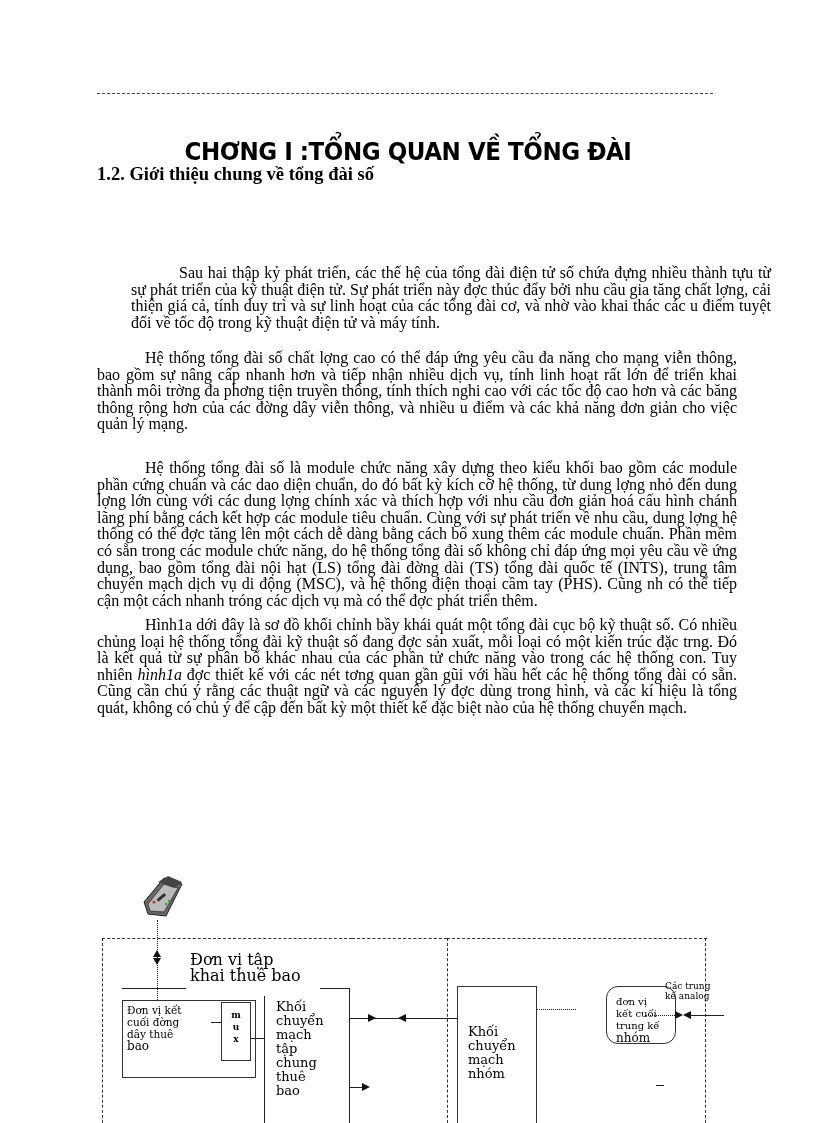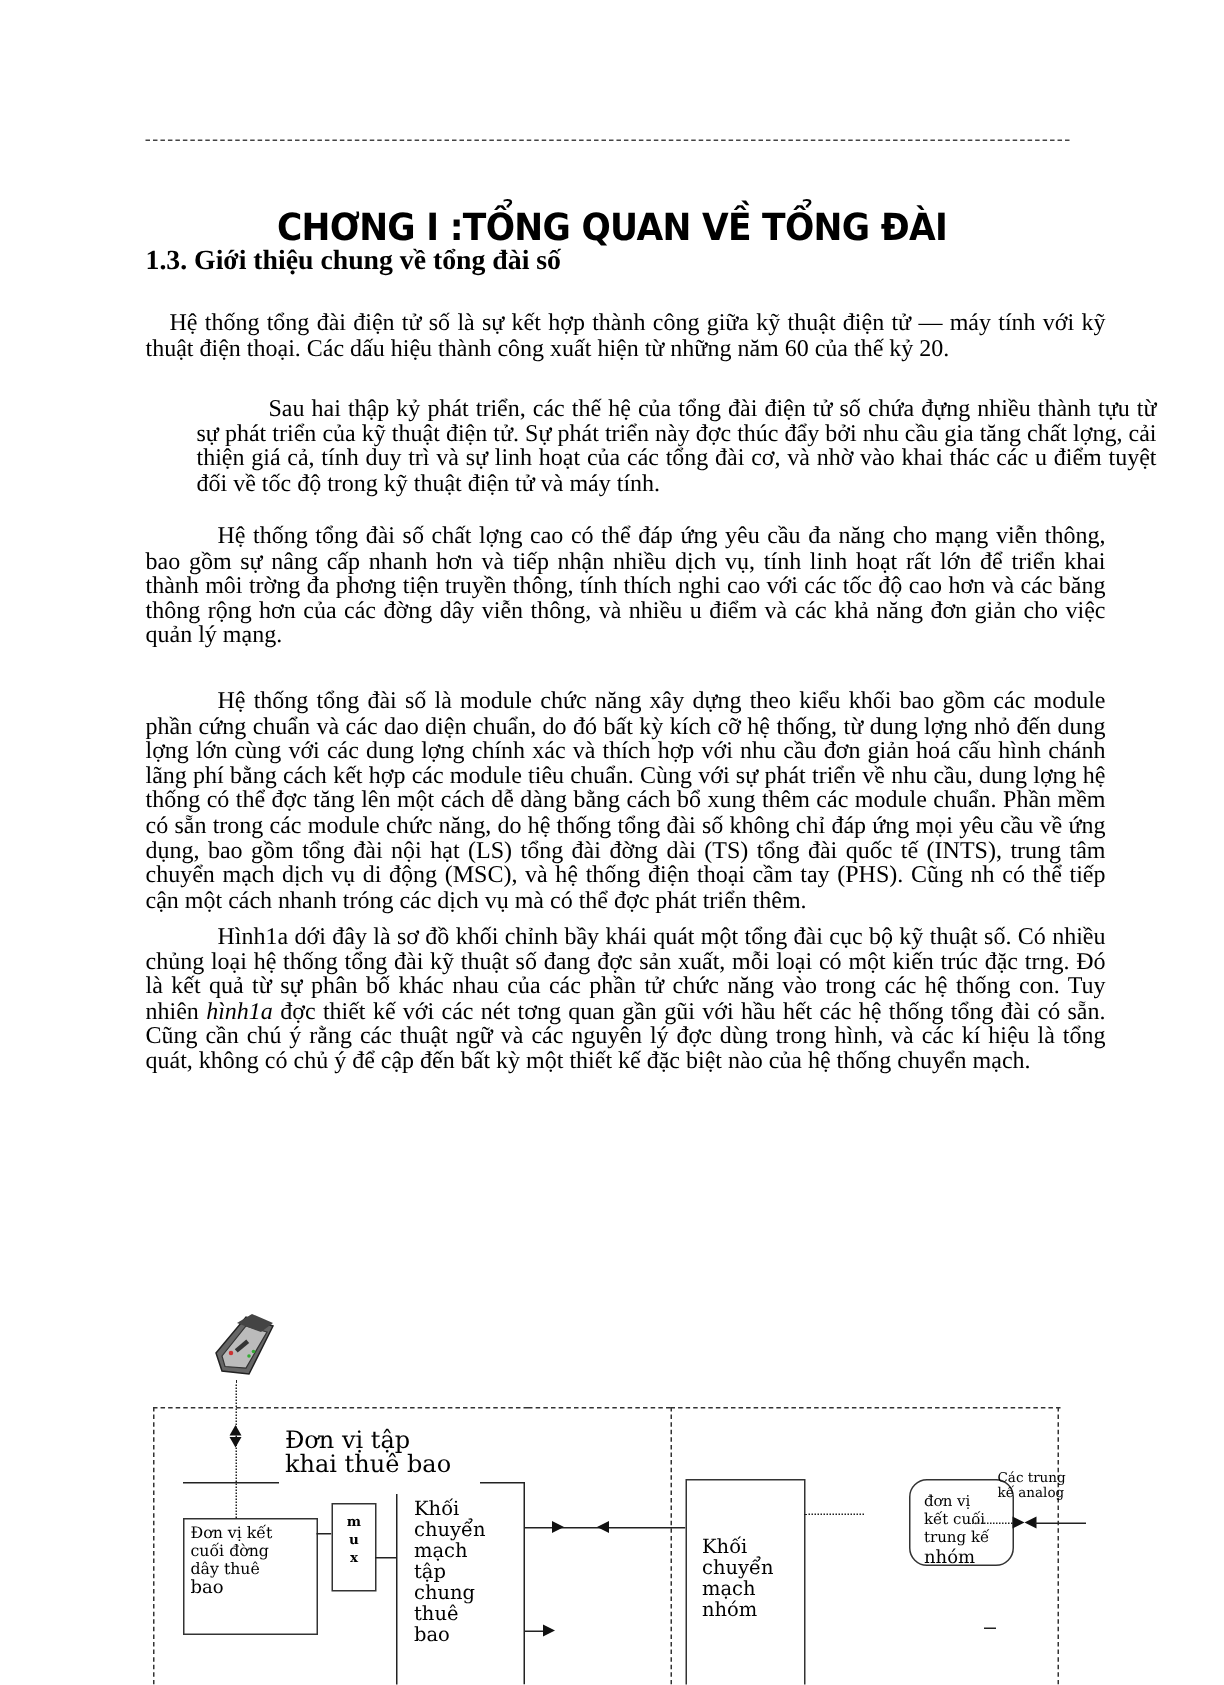--- a/index.html
+++ b/index.html
@@ -49,25 +49,22 @@
   .arrow.down { border-left: 4px solid transparent; border-right: 4px solid transparent; border-top: 7px solid #111; }
 </style>
 </head>
 <body>
 
 <div class="page">
 
   <div class="hdr-rule"></div>
 
   <div class="chapter">CHƠNG   I :TỔNG QUAN VỀ  TỔNG ĐÀI</div>
-  <div class="section">1.3. Giới thiệu chung về tổng đài số</div>
+  <div class="section">1.2. Giới thiệu chung về tổng đài số</div>
 
-  <div class="body-text p1">
-      <p>Hệ thống tổng đài điện tử số là sự kết hợp thành công giữa kỹ thuật điện tử — máy tính với kỹ thuật điện thoại. Các dấu hiệu thành công xuất hiện từ những năm 60 của thế kỷ 20.</p>
-    </div>
   <div class="body-text p2">
       <p>Sau hai thập kỷ phát triển, các thế hệ của tổng đài điện tử số chứa đựng nhiều thành tựu từ sự phát triển của kỹ thuật điện tử. Sự phát triển này đợc  thúc đẩy bởi nhu cầu gia tăng chất lợng,  cải thiện giá cả, tính duy trì và sự linh hoạt của các tổng đài cơ, và nhờ vào khai thác các u  điểm tuyệt đối về tốc độ trong kỹ thuật điện tử và máy tính.</p>
     </div>
   <div class="body-text p3">
       <p>Hệ thống tổng đài số chất lợng  cao có thể đáp ứng yêu cầu đa năng cho mạng viễn thông, bao gồm sự nâng cấp nhanh hơn và tiếp nhận nhiều dịch vụ, tính linh hoạt rất lớn để triển khai thành môi trờng  đa phơng  tiện truyền thông, tính thích nghi cao với các tốc độ cao hơn và các băng thông rộng hơn của các đờng  dây viễn thông, và nhiều u  điểm và các khả năng đơn giản cho việc quản lý mạng.</p>
     </div>
   <div class="body-text p4">
       <p>Hệ thống tổng đài số là module chức năng xây dựng theo kiểu khối bao gồm các module phần cứng chuẩn và các dao diện chuẩn, do đó bất kỳ kích cỡ hệ thống, từ dung lợng  nhỏ đến dung lợng  lớn cùng với các dung lợng  chính xác và thích hợp với nhu cầu đơn giản hoá cấu hình chánh lãng phí bằng cách kết hợp các module tiêu chuẩn. Cùng với sự phát triển về nhu cầu, dung lợng  hệ thống có thể đợc  tăng lên một cách dễ dàng bằng cách bổ xung thêm các module chuẩn. Phần mềm có sẵn trong các module chức năng, do hệ thống tổng đài số không chỉ đáp ứng mọi yêu cầu về ứng dụng, bao gồm tổng đài nội hạt (LS) tổng đài đờng  dài (TS) tổng đài quốc tế (INTS), trung tâm chuyển mạch dịch vụ di động (MSC), và hệ thống điện thoại cầm tay (PHS). Cũng nh  có thể tiếp cận một cách nhanh tróng các dịch vụ mà có thể đợc  phát triển thêm.</p>
     </div>
   <div class="body-text p5">
@@ -99,21 +96,21 @@
 
     <div class="dlabel" style="left:190px; top:92px; font-size:16px; line-height:16px;">
       <div>Đơn vị tập</div>
       <div>khai thuê bao</div>
     </div>
 
     <div class="line-h" style="left:122px; top:128px; width:64px;"></div>
     <div class="line-h" style="left:320px; top:128px; width:30px;"></div>
     <div class="line-v" style="left:349px; top:128px; height:135px;"></div>
 
-    <div class="box" style="left:122px; top:152px; width:88px; height:76px;">
+    <div class="box" style="left:122px; top:140px; width:88px; height:76px;padding-left:44px;">
       <div class="dlabel small" style="left:4px; top:3px; width:80px; font-size:10.5px; line-height:12px; text-align:justify;">
         <div>Đơn  vị  kết</div>
         <div>cuối  đờng</div>
         <div>dây      thuê</div>
         <div style="font-size:12px;">bao</div>
       </div>
     </div>
 
     <div class="line-h" style="left:211px; top:162px; width:10px;"></div>
 

